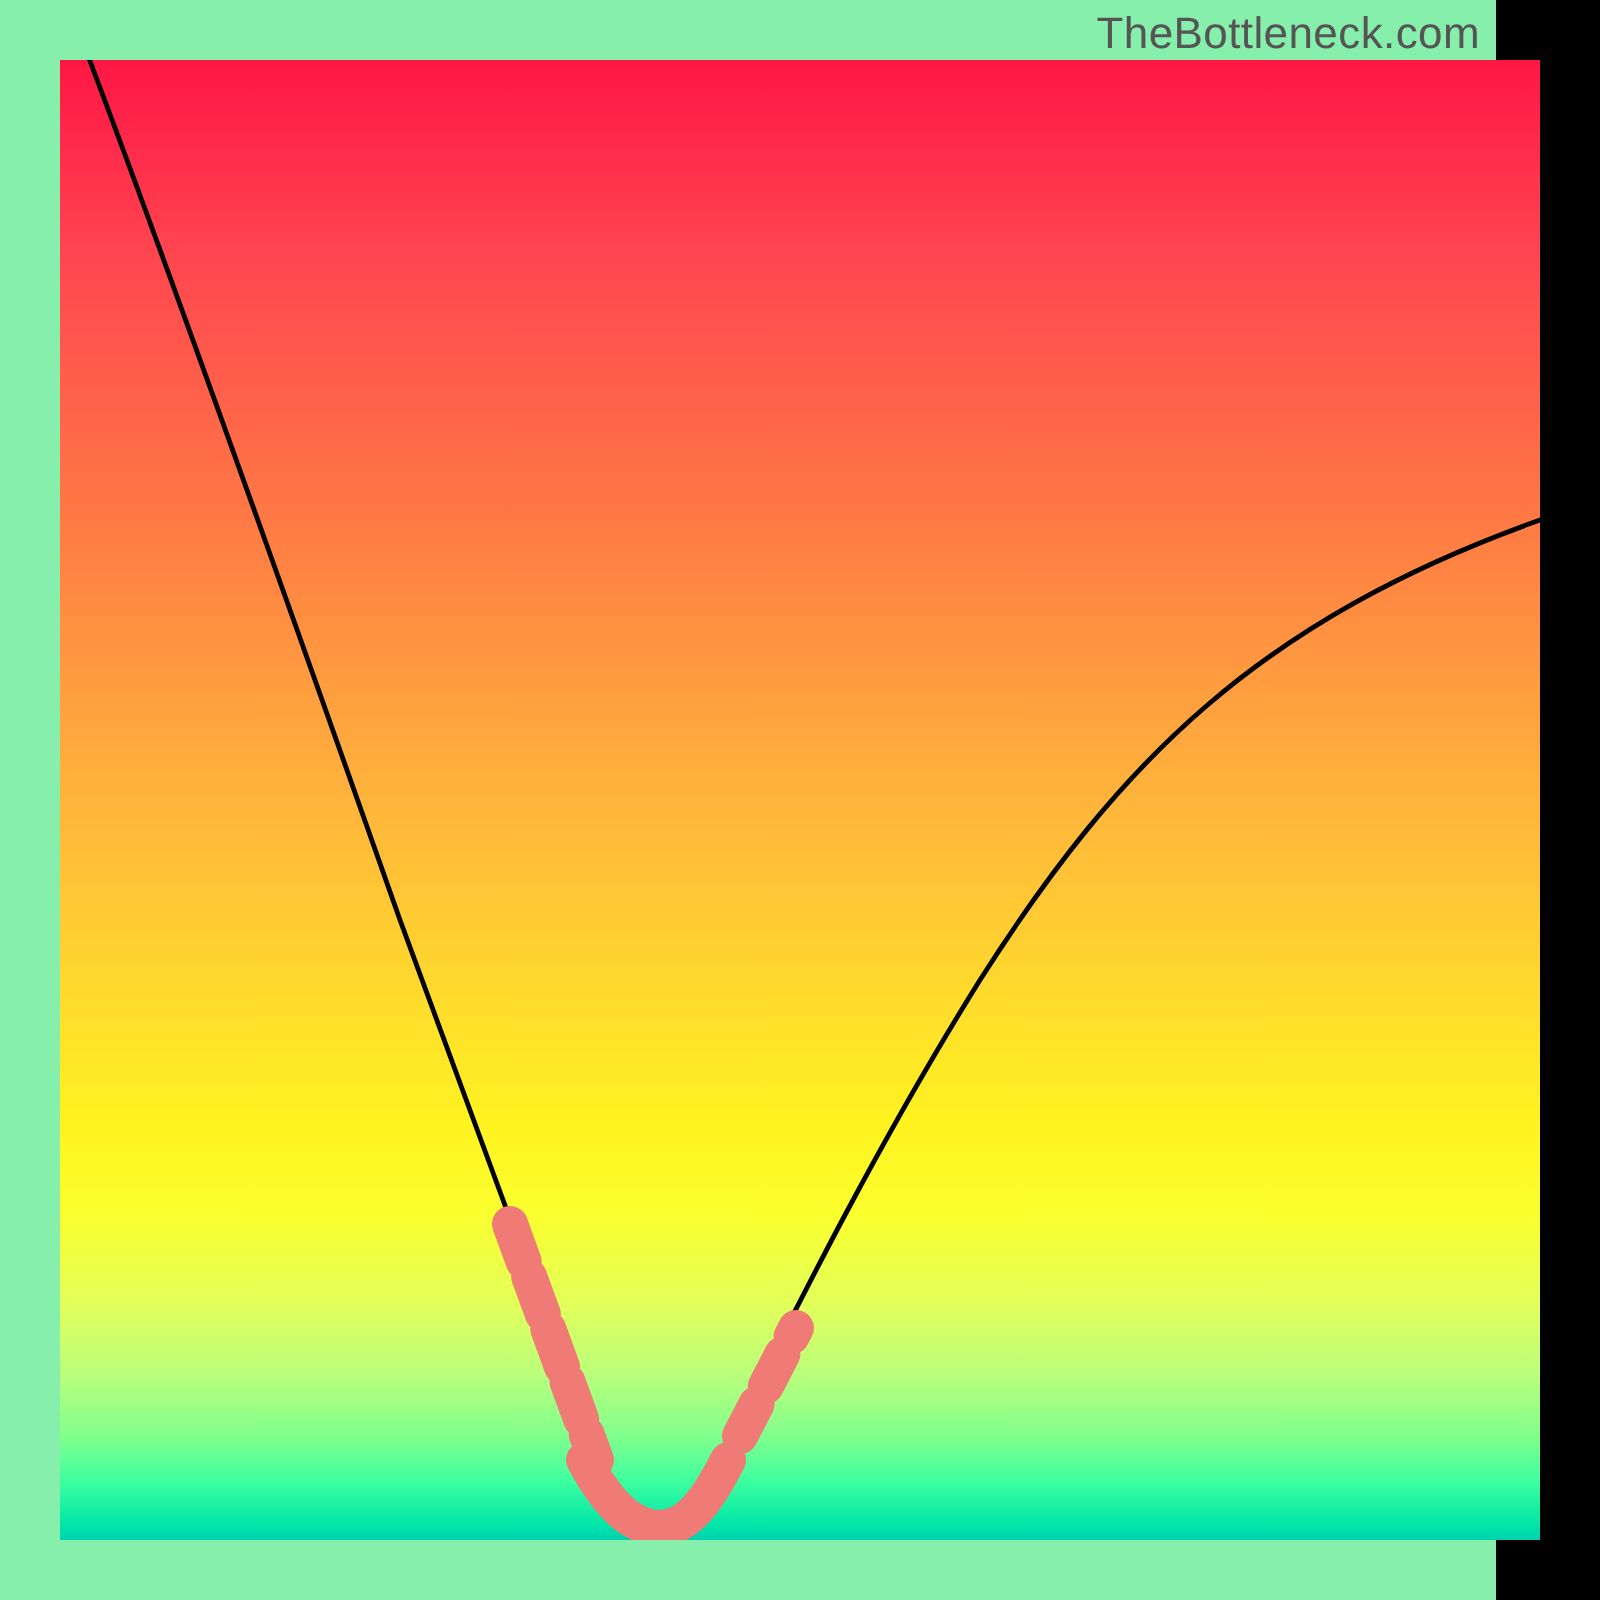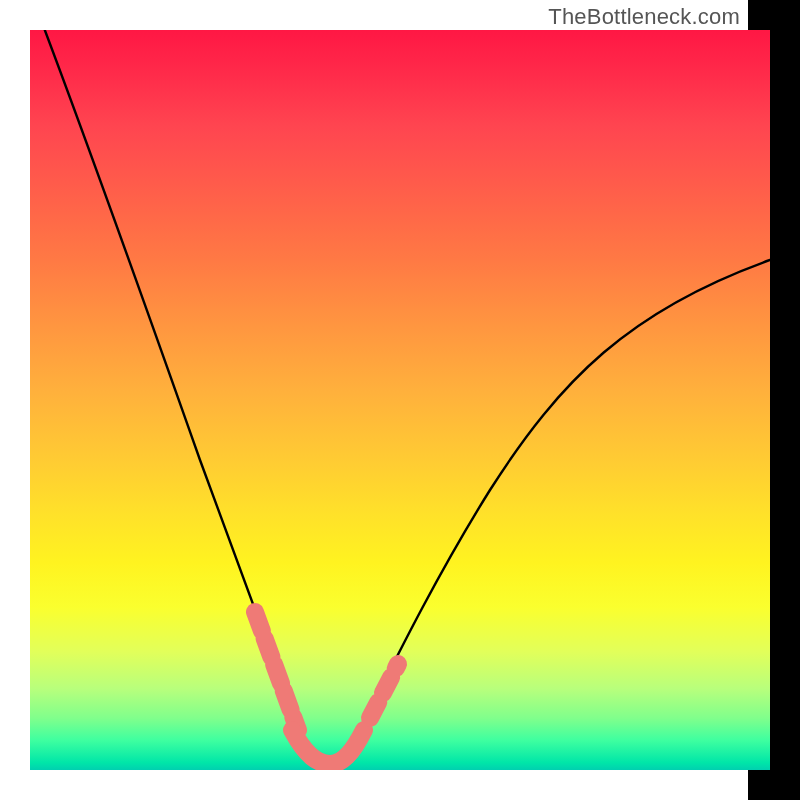--- a/index.html
+++ b/index.html
@@ -11,21 +11,21 @@
     position: relative;
     font-family: Arial, Helvetica, sans-serif;
     overflow: hidden;
   }
   .frame {
     position: absolute;
     top: 0;
     left: 0;
     width: 748px;
     height: 800px;
-    background: #ffffff;
+    background: #86efac;
   }
   .plot-area {
     position: absolute;
     top: 30px;
     left: 30px;
     width: 740px;
     height: 740px;
     overflow: hidden;
   }
   .gradient {

